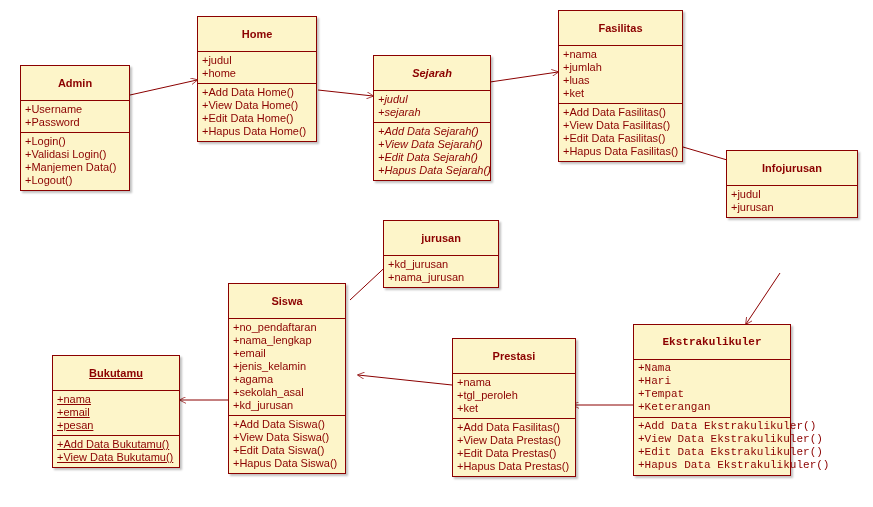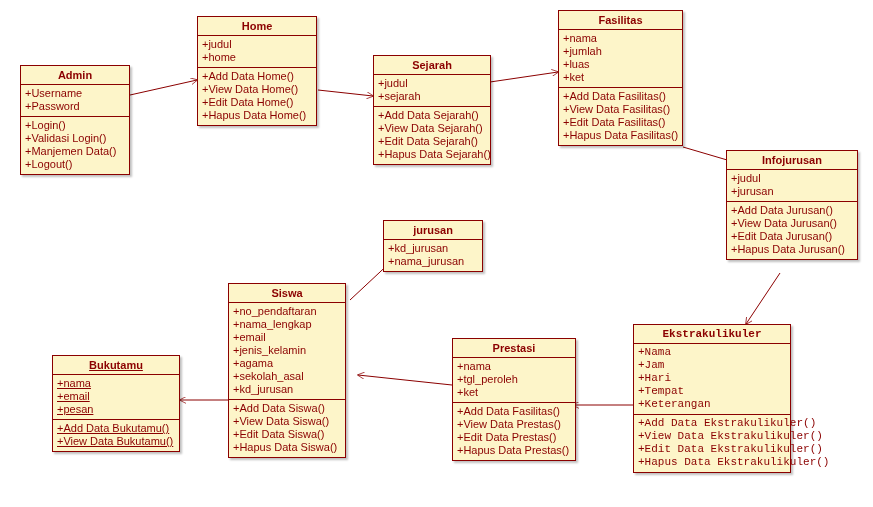--- a/index.html
+++ b/index.html
@@ -23,21 +23,21 @@
   .class-box {
     position: absolute;
     background: #fdf5c9;
     border: 1px solid #8b0000;
     box-shadow: 2px 2px 2px rgba(0,0,0,0.25);
     box-sizing: border-box;
   }
   .class-title {
     text-align: center;
     font-weight: bold;
-    padding: 3px 4px;
+    padding: 11px 4px;
     border-bottom: 1px solid #8b0000;
     white-space: nowrap;
   }
   .class-section {
     border-bottom: 1px solid #8b0000;
     padding: 2px 4px 3px 4px;
   }
   .class-section:last-child {
     border-bottom: none;
   }
@@ -96,21 +96,21 @@
     <div class="row">+home</div>
   </div>
   <div class="class-section">
     <div class="row">+Add Data Home()</div>
     <div class="row">+View Data Home()</div>
     <div class="row">+Edit Data Home()</div>
     <div class="row">+Hapus Data Home()</div>
   </div>
 </div>
 
-<div class="class-box" style="left:373px; top:55px; width:118px;">
+<div class="class-box" style="left:373px; top:55px; width:118px;font-style:italic;">
   <div class="class-title">Sejarah</div>
   <div class="class-section">
     <div class="row">+judul</div>
     <div class="row">+sejarah</div>
   </div>
   <div class="class-section">
     <div class="row">+Add Data Sejarah()</div>
     <div class="row">+View Data Sejarah()</div>
     <div class="row">+Edit Data Sejarah()</div>
     <div class="row">+Hapus Data Sejarah()</div>
@@ -132,29 +132,23 @@
     <div class="row">+Hapus  Data Fasilitas()</div>
   </div>
 </div>
 
 <div class="class-box" style="left:726px; top:150px; width:132px;">
   <div class="class-title">Infojurusan</div>
   <div class="class-section">
     <div class="row">+judul</div>
     <div class="row">+jurusan</div>
   </div>
-  <div class="class-section">
-    <div class="row">+Add Data Jurusan()</div>
-    <div class="row">+View Data Jurusan()</div>
-    <div class="row">+Edit  Data Jurusan()</div>
-    <div class="row">+Hapus  Data Jurusan()</div>
-  </div>
-</div>
-
-<div class="class-box" style="left:383px; top:220px; width:100px;">
+</div>
+
+<div class="class-box" style="left:383px; top:220px; width:116px;">
   <div class="class-title">jurusan</div>
   <div class="class-section">
     <div class="row">+kd_jurusan</div>
     <div class="row">+nama_jurusan</div>
   </div>
 </div>
 
 <div class="class-box" style="left:228px; top:283px; width:118px;">
   <div class="class-title">Siswa</div>
   <div class="class-section">
@@ -186,21 +180,20 @@
     <div class="row">+View Data Prestas()</div>
     <div class="row">+Edit Data Prestas()</div>
     <div class="row">+Hapus Data Prestas()</div>
   </div>
 </div>
 
 <div class="class-box" style="left:633px; top:324px; width:158px;font-family:Liberation Mono, monospace;">
   <div class="class-title">Ekstrakulikuler</div>
   <div class="class-section">
     <div class="row">+Nama</div>
-    <div class="row">+Jam</div>
     <div class="row">+Hari</div>
     <div class="row">+Tempat</div>
     <div class="row">+Keterangan</div>
   </div>
   <div class="class-section">
     <div class="row">+Add Data Ekstrakulikuler()</div>
     <div class="row">+View Data Ekstrakulikuler()</div>
     <div class="row">+Edit Data Ekstrakulikuler()</div>
     <div class="row">+Hapus Data Ekstrakulikuler()</div>
   </div>

